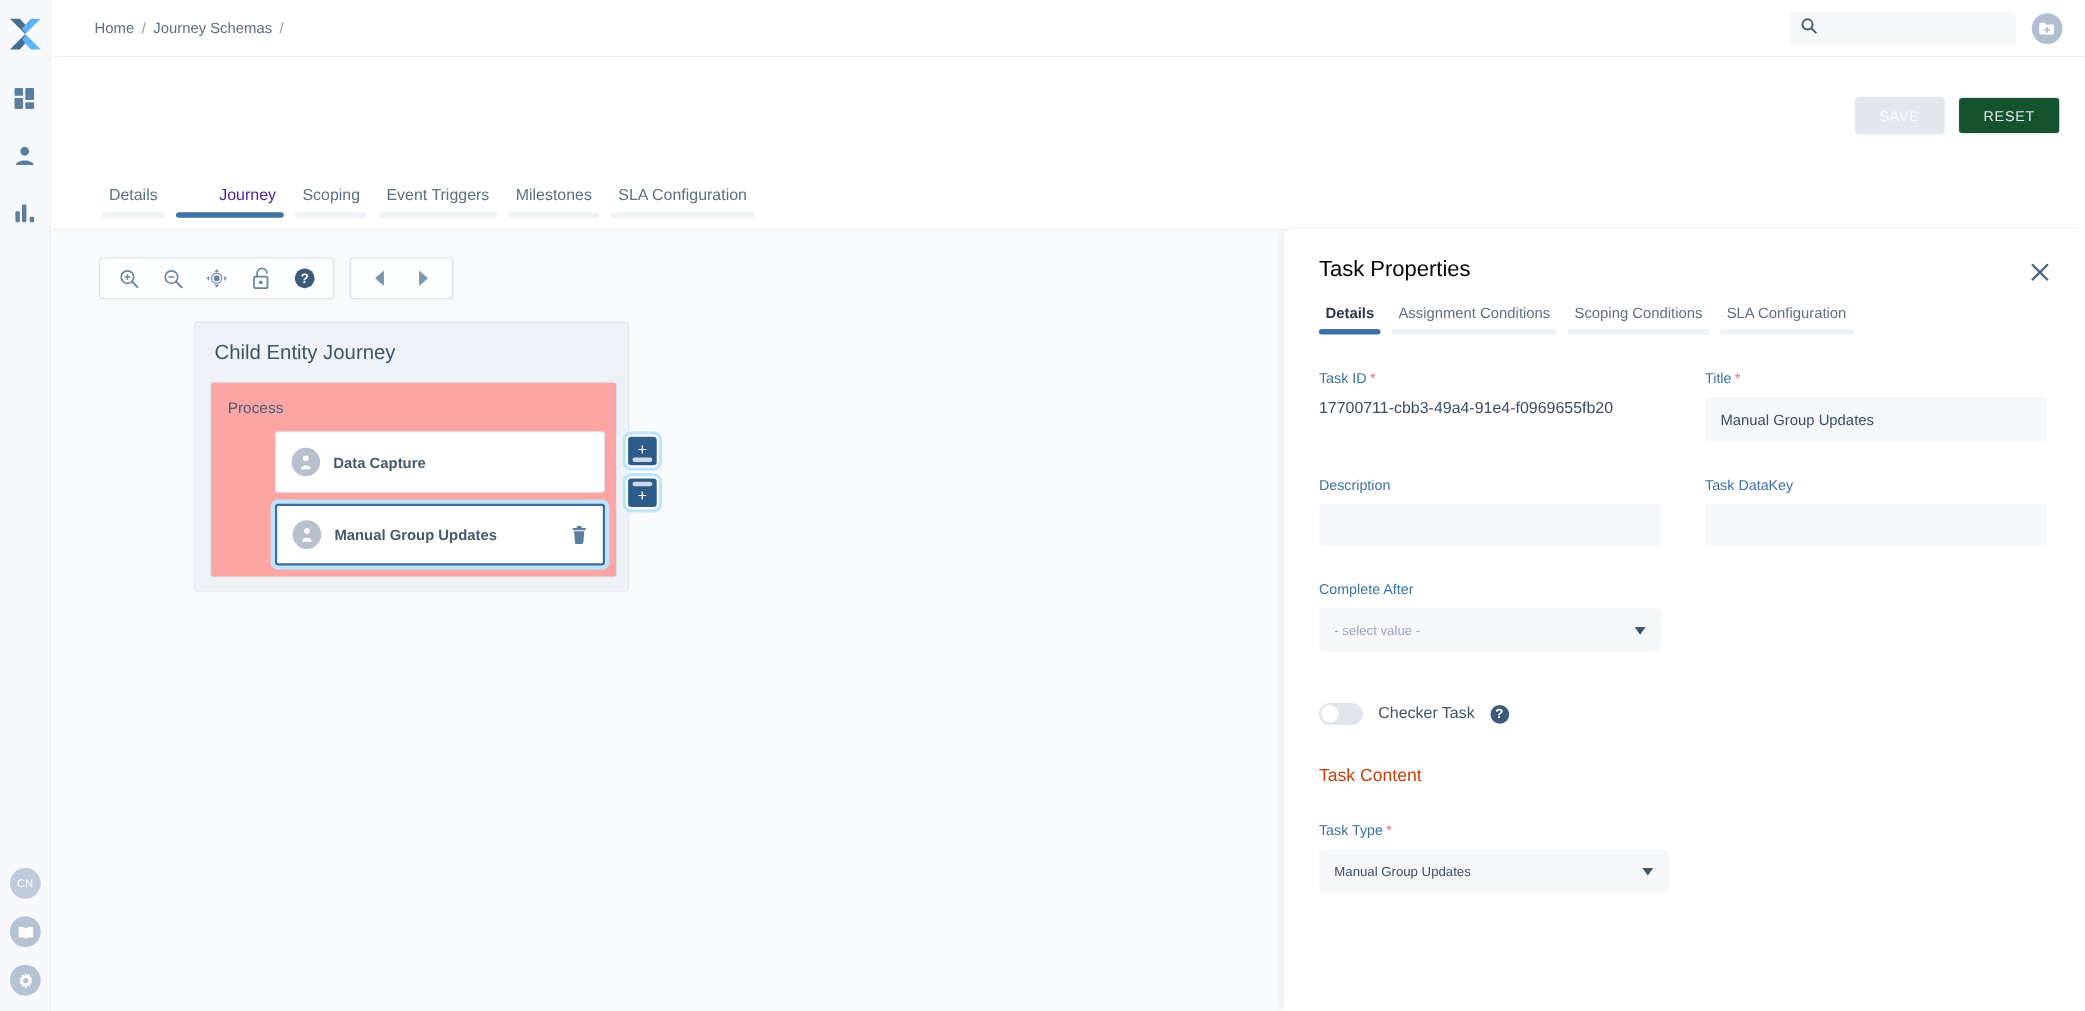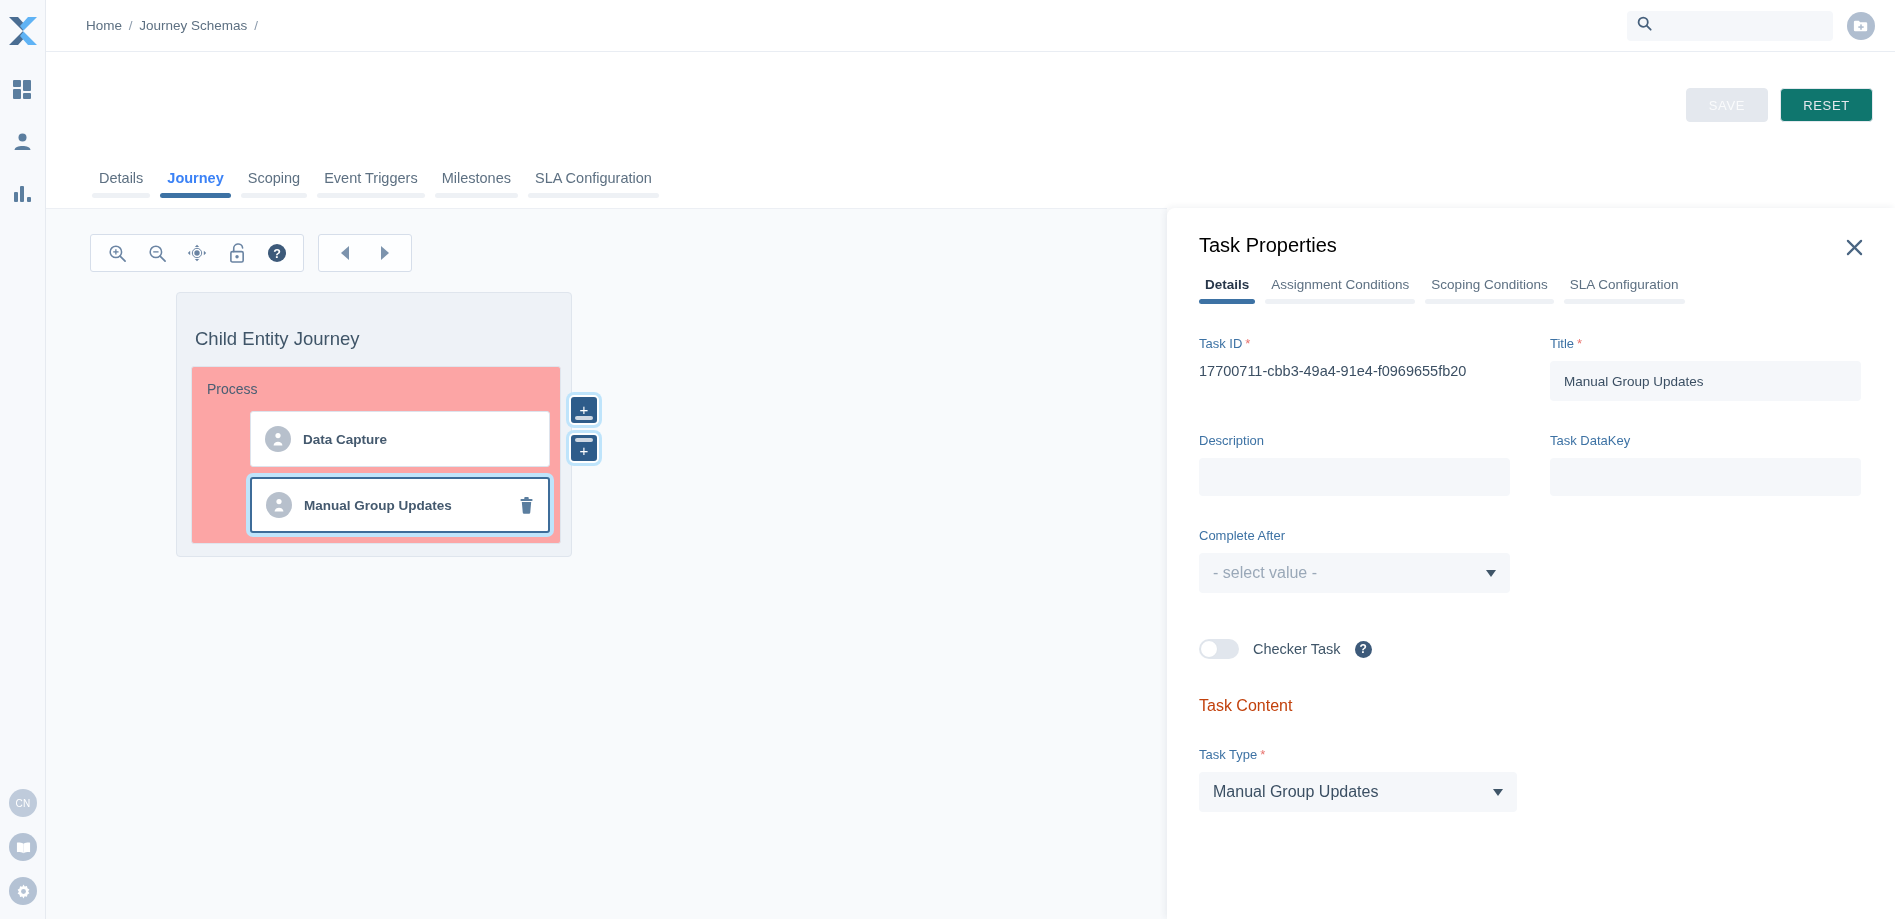--- a/index.html
+++ b/index.html
@@ -63,46 +63,46 @@
     background: #fff;
   }
   .actions { position: absolute; right: 22px; top: 36px; display: flex; gap: 12px; }
   .btn {
     height: 34px; padding: 0 22px; border-radius: 4px; font-size: 13px;
     letter-spacing: .7px; display: flex; align-items: center;
     justify-content: center; cursor: default;
     font-family: "Liberation Sans", sans-serif;
   }
   .btn-save { background: #e4e8ee; color: #fafbfc; border: 1px solid #e4e8ee; }
-  .btn-reset { background: #0f766e; color: #e4e8ee; border: 1px solid #e4e8ee; }
+  .btn-reset { background: #14532d; color: #e4e8ee; border: 1px solid #e4e8ee; }
 
   .tabs { position: absolute; left: 46px; bottom: 10px; display: flex; gap: 0; }
   .tab { margin-right: 10px; cursor: pointer; }
   .tab-label { font-size: 14.5px; color: #5d7082; padding: 0 7px 7px;
     display: block; white-space: nowrap; }
-  .tab.active .tab-label { color: #3b82f6; font-weight: bold; }
+  .tab.active .tab-label { color: #4c1d95; font-weight: normal; margin-left: 32px; }
   .tab-ind { height: 5px; border-radius: 3px; background: #eef1f5; }
   .tab.active .tab-ind { background: #3d72a4; }
 
   
   .canvas {
     position: absolute; left: 46px; top: 208px; right: 728px; bottom: 0;
     background: #f8fafc; border-top: 1px solid #eceff4;
   }
   .canvas-toolbar { position: absolute; left: 44px; top: 25px; display: flex; gap: 14px; }
   .tbgroup { border: 1px solid #d6deea; background: #fdfeff; border-radius: 3px;
     height: 38px; display: flex; align-items: center; padding: 0 6px; }
   .tbbtn { width: 40px; height: 36px; display: flex; align-items: center;
     justify-content: center; cursor: pointer; }
 
   
   .jcard {
     position: absolute; left: 130px; top: 83px; width: 396px;
     background: #eef2f7; border: 1px solid #dfe5ed; border-radius: 4px;
-    padding: 27px 10px 12px 14px;
+    padding: 8px 10px 12px 14px;
   }
   .jcard-title { font-size: 18.5px; color: #3f5568; padding: 8px 4px 16px 4px; }
   .jbox { background: #fca5a5; border: 1px solid #dfe5ed; border-radius: 3px;
     padding: 12px 10px 10px 10px; }
   .jbox-label { font-size: 14px; color: #4a5e73; padding: 2px 4px 14px 5px; }
   .task {
     background: #fff; border: 1px solid #dde3ec; border-radius: 3px;
     height: 56px; display: flex; align-items: center; padding: 0 14px;
     margin-bottom: 10px; cursor: pointer; position: relative; margin-left: 48px;
   }
@@ -158,21 +158,21 @@
   .fstatic { font-size: 14.5px; color: #3b4f63; line-height: 1.5;
     word-break: break-all; }
   .finput {
     height: 40px; background: #f5f7fa; border-radius: 4px; border: 0;
     width: 100%; padding: 0 14px; font-size: 13.5px; color: #3b4f63;
     outline: none; font-family: "Liberation Sans", sans-serif;
   }
   .farea { height: 38px; background: #f5f7fa; border-radius: 4px; width: 100%; }
   .fselect {
     height: 40px; background: #f5f7fa; border-radius: 4px; width: 100%;
-    display: flex; align-items: center; padding: 0 14px; font-size: 16px;
+    display: flex; align-items: center; padding: 0 14px; font-size: 12px;
     cursor: pointer;
   }
   .fselect .val { color: #3b4f63; }
   .fselect .ph { color: #9aa8b8; }
   .caret { margin-left: auto; width: 0; height: 0;
     border-left: 5.5px solid transparent; border-right: 5.5px solid transparent;
     border-top: 7px solid #3f5568; }
 
   .row-toggle { display: flex; align-items: center; gap: 14px; margin-top: 46px; }
   .toggle { width: 40px; height: 20px; border-radius: 11px; background: #e1e6ed;

